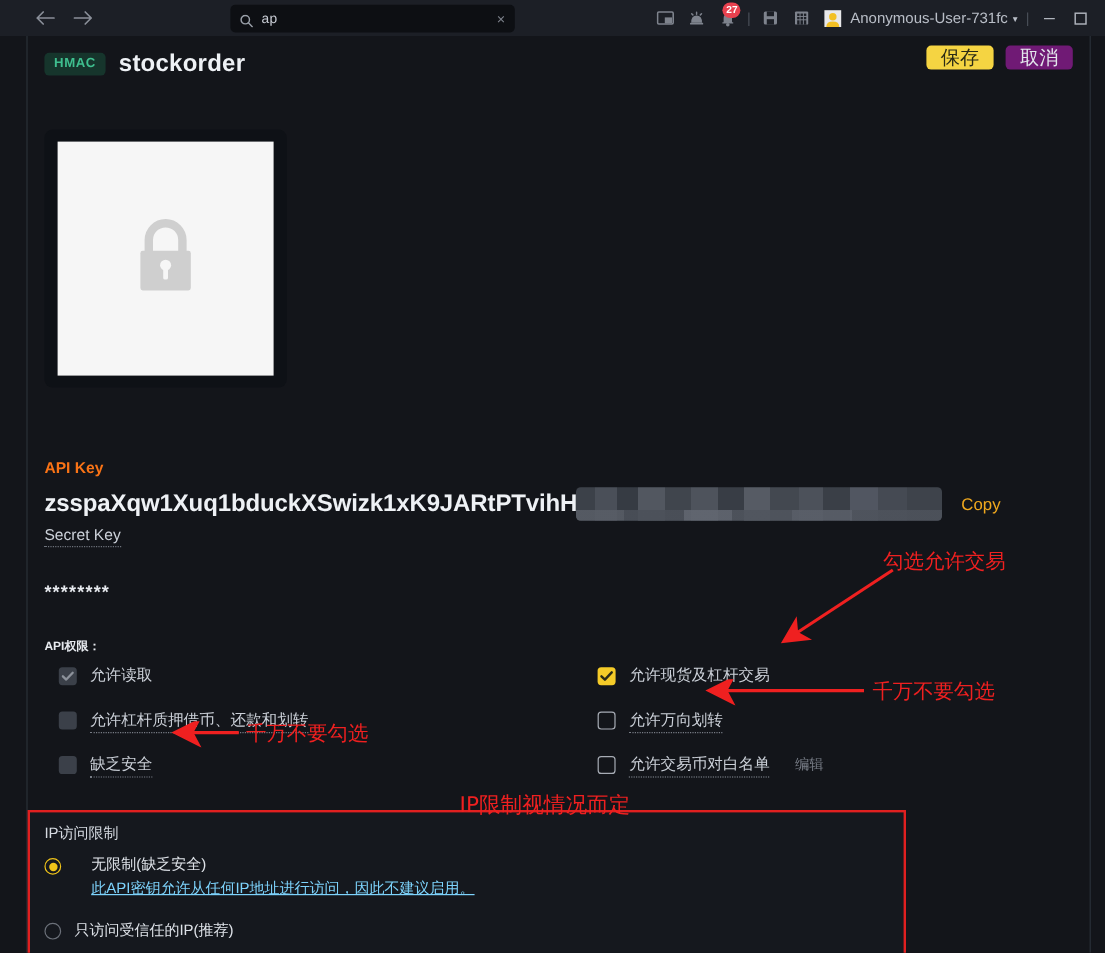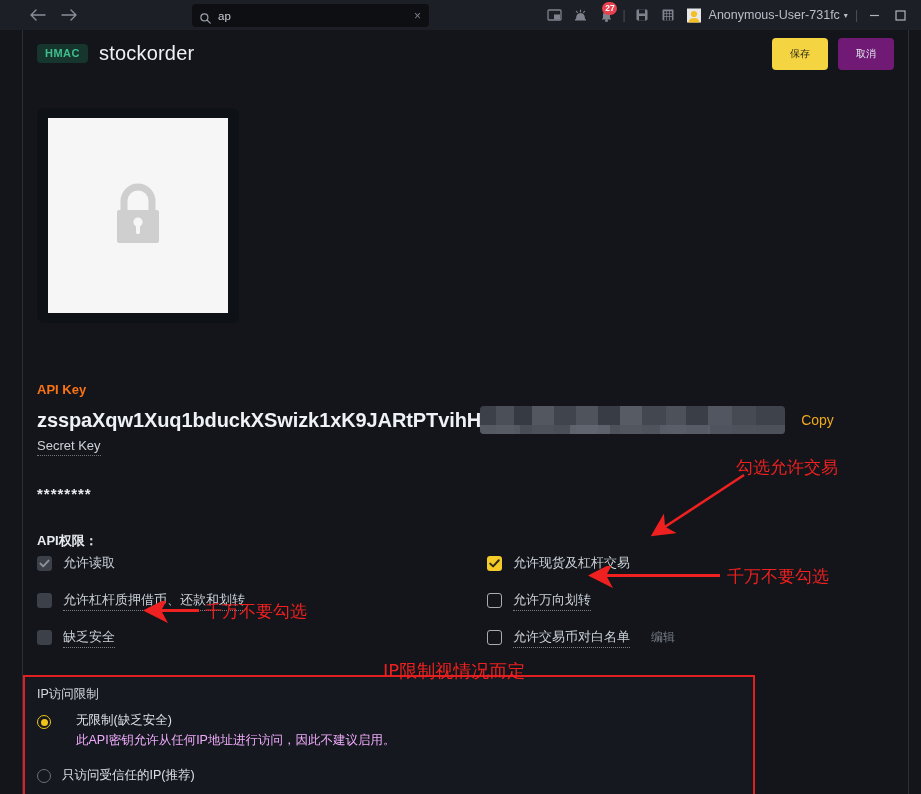--- a/index.html
+++ b/index.html
@@ -64,26 +64,26 @@
   .vrule-right { position: absolute; left: 908px; top: 0; width: 1px; height: 764px; background: #2a3038; }
 
   .content { position: absolute; left: 23px; top: 0; width: 885px; height: 764px; }
 
   
   .hdr { position: absolute; left: 14px; top: 12px; display: flex; align-items: center; gap: 11px; }
   .hmac {
     background: #16352c; color: #3fbf8f; font-size: 11px; font-weight: bold;
     letter-spacing: .5px; padding: 4px 8px; border-radius: 4px; line-height: 1;
   }
-  .keyname { font-size: 20px; font-weight: normal; color: #eef1f5; letter-spacing: .2px; }
+  .keyname { font-size: 20px; font-weight: bold; color: #eef1f5; letter-spacing: .2px; }
 
   .hdr-actions { position: absolute; right: 14px; top: 8px; display: flex; gap: 10px; }
   .btn {
-    height: 32px; min-width: 56px; border-radius: 4px; border: none;
-    font-size: 10px; font-family: inherit; cursor: pointer;
+    height: 20px; min-width: 56px; border-radius: 4px; border: none;
+    font-size: 16px; font-family: inherit; cursor: pointer;
     display: flex; align-items: center; justify-content: center; padding: 0 12px;
   }
   .btn-save { background: #f5d442; color: #2b2b16; font-weight: 500; }
   .btn-cancel { background: #701a75; color: #e3e7ec; }
 
   
   .qr-wrap {
     position: absolute; left: 14px; top: 78px; width: 202px; height: 215px;
     background: #0e1116; border-radius: 7px;
     display: flex; align-items: center; justify-content: center;
@@ -118,24 +118,24 @@
   }
   .copy-link { font-size: 14px; color: #f0a81e; margin-left: 16px; cursor: pointer; }
 
   .lbl-secret {
     position: absolute; left: 14px; top: 408px; font-size: 13px; color: #cdd2da;
     border-bottom: 1px dotted #6e737c; padding-bottom: 2px;
   }
   .secret-val { position: absolute; left: 14px; top: 455px; font-size: 15px; color: #e7eaef; letter-spacing: 1px; font-weight: bold; }
 
   
-  .lbl-perm { position: absolute; left: 14px; top: 502px; font-size: 13px; color: #e7eaef; font-weight: bold; }
+  .lbl-perm { position: absolute; left: 14px; top: 502px; font-size: 10px; color: #e7eaef; font-weight: bold; }
   .perm-grid { position: absolute; left: 14px; top: 525px; width: 860px; }
   .perm-row { display: flex; height: 37px; align-items: flex-start; }
-  .perm-col { width: 450px; display: flex; align-items: flex-start; gap: 11px; }
+  .perm-col { width: 450px; display: flex; align-items: flex-start; gap: 11px; margin-left: 12px; }
   .perm-col.right { width: 410px; }
 
   .cbx { width: 15px; height: 15px; border-radius: 3px; flex: 0 0 auto; margin-top: 1px; position: relative; }
   .cbx.checked-disabled { background: #3b4049; }
   .cbx.checked-on { background: #f5cb28; }
   .cbx.empty-dim { background: #3b4049; }
   .cbx.empty-outline { background: transparent; border: 1.4px solid #a7acb5; }
   .cbx svg { position: absolute; left: 0; top: 0; }
 
   .perm-lbl { font-size: 13px; color: #ccd1d9; line-height: 16px; }
@@ -148,21 +148,21 @@
     border: 2px solid #e02020; background: #15181e;
   }
   .ip-title { position: absolute; left: 12px; top: 9px; font-size: 12.5px; color: #d5dae1; }
   .ip-opt1 { position: absolute; left: 12px; top: 35px; display: flex; gap: 25px; }
   .ip-opt2 { position: absolute; left: 12px; top: 90px; display: flex; gap: 11px; align-items: center; }
   .radio { width: 14px; height: 14px; border-radius: 50%; flex: 0 0 auto; margin-top: 3px; }
   .radio.on { border: 1.5px solid #f0c419; display: flex; align-items: center; justify-content: center; }
   .radio.on::after { content: ""; width: 7px; height: 7px; border-radius: 50%; background: #f0c419; }
   .radio.off { border: 1.5px solid #6b7079; margin-top: 0; }
   .ip-o-lbl { font-size: 12.5px; color: #dde1e7; line-height: 17px; }
-  .ip-warn { font-size: 12.5px; color: #f0abfc; margin-top: 3px; line-height: 16px; }
+  .ip-warn { font-size: 12.5px; color: #7dd3fc; margin-top: 3px; line-height: 16px; text-decoration: underline; }
 
   
   .anno {
     position: absolute; color: #ef2020; font-size: 17px; white-space: nowrap;
     font-family: "DejaVu Sans", sans-serif;
   }
   .anno-arrow { position: absolute; pointer-events: none; }
 </style>
 </head>
 <body>

